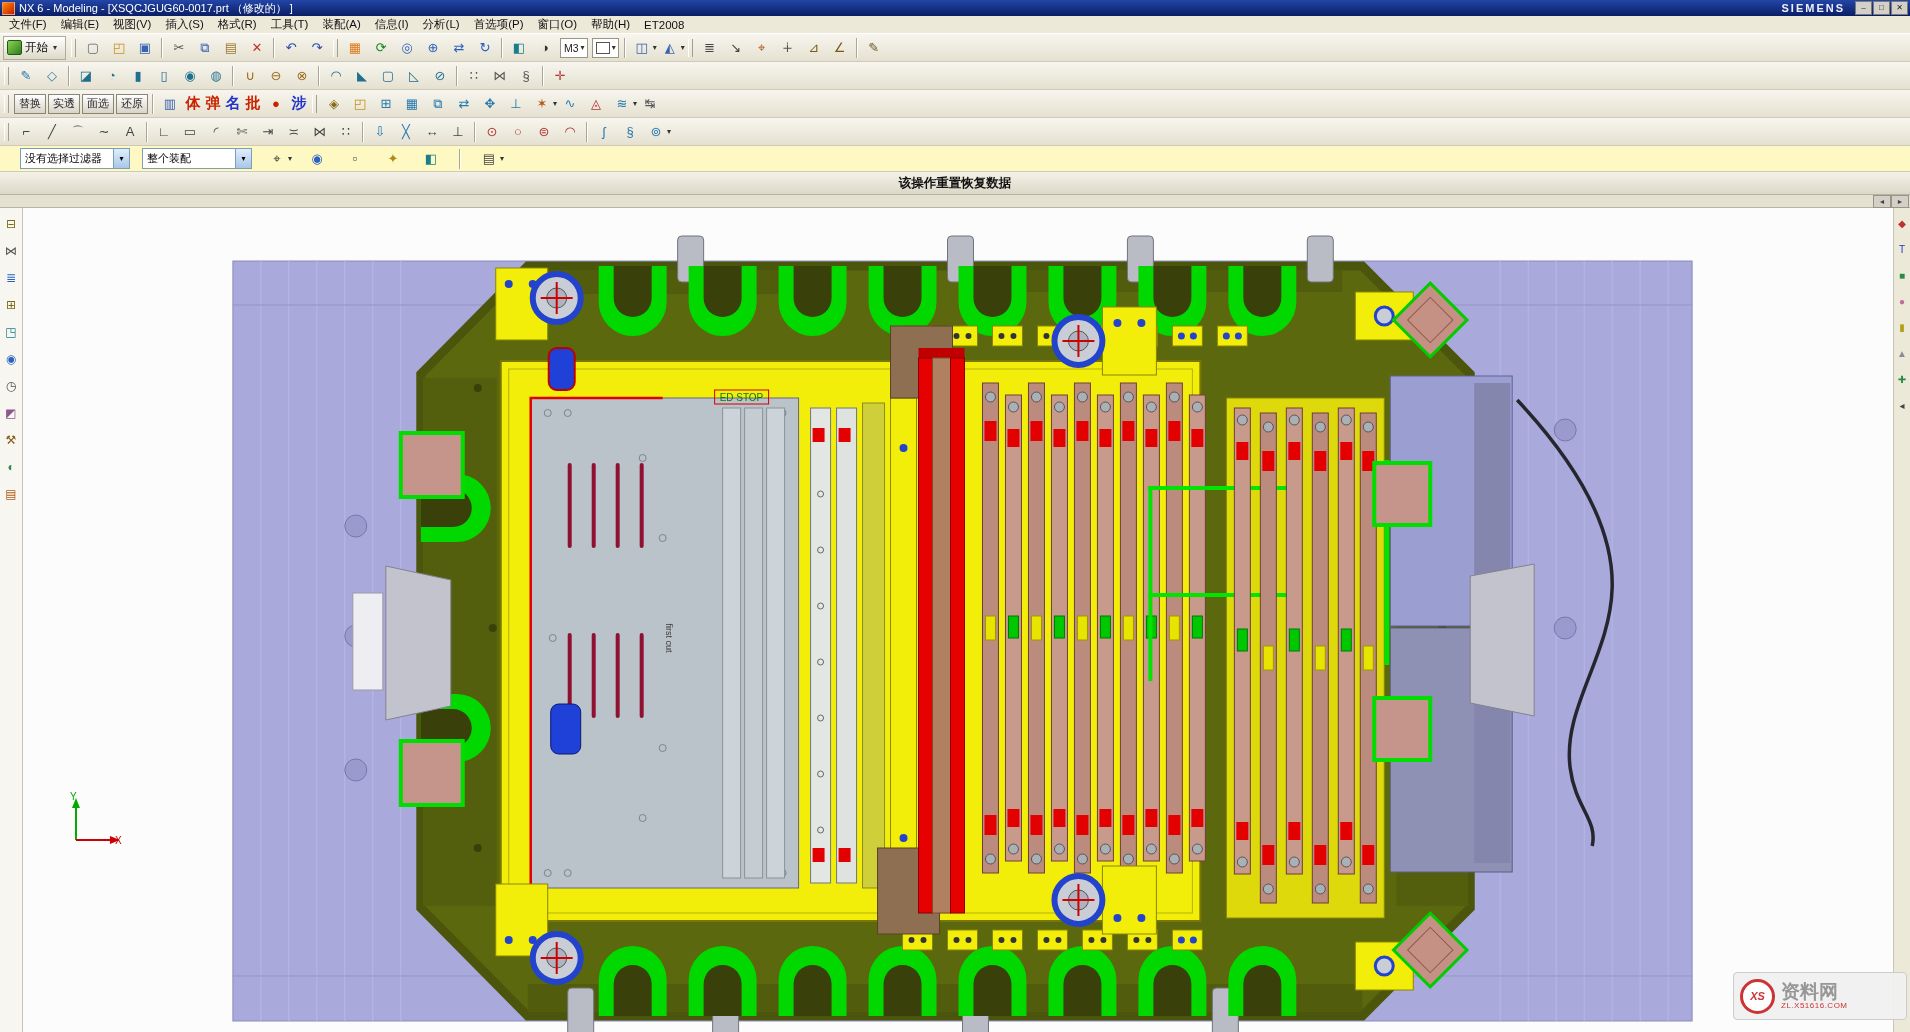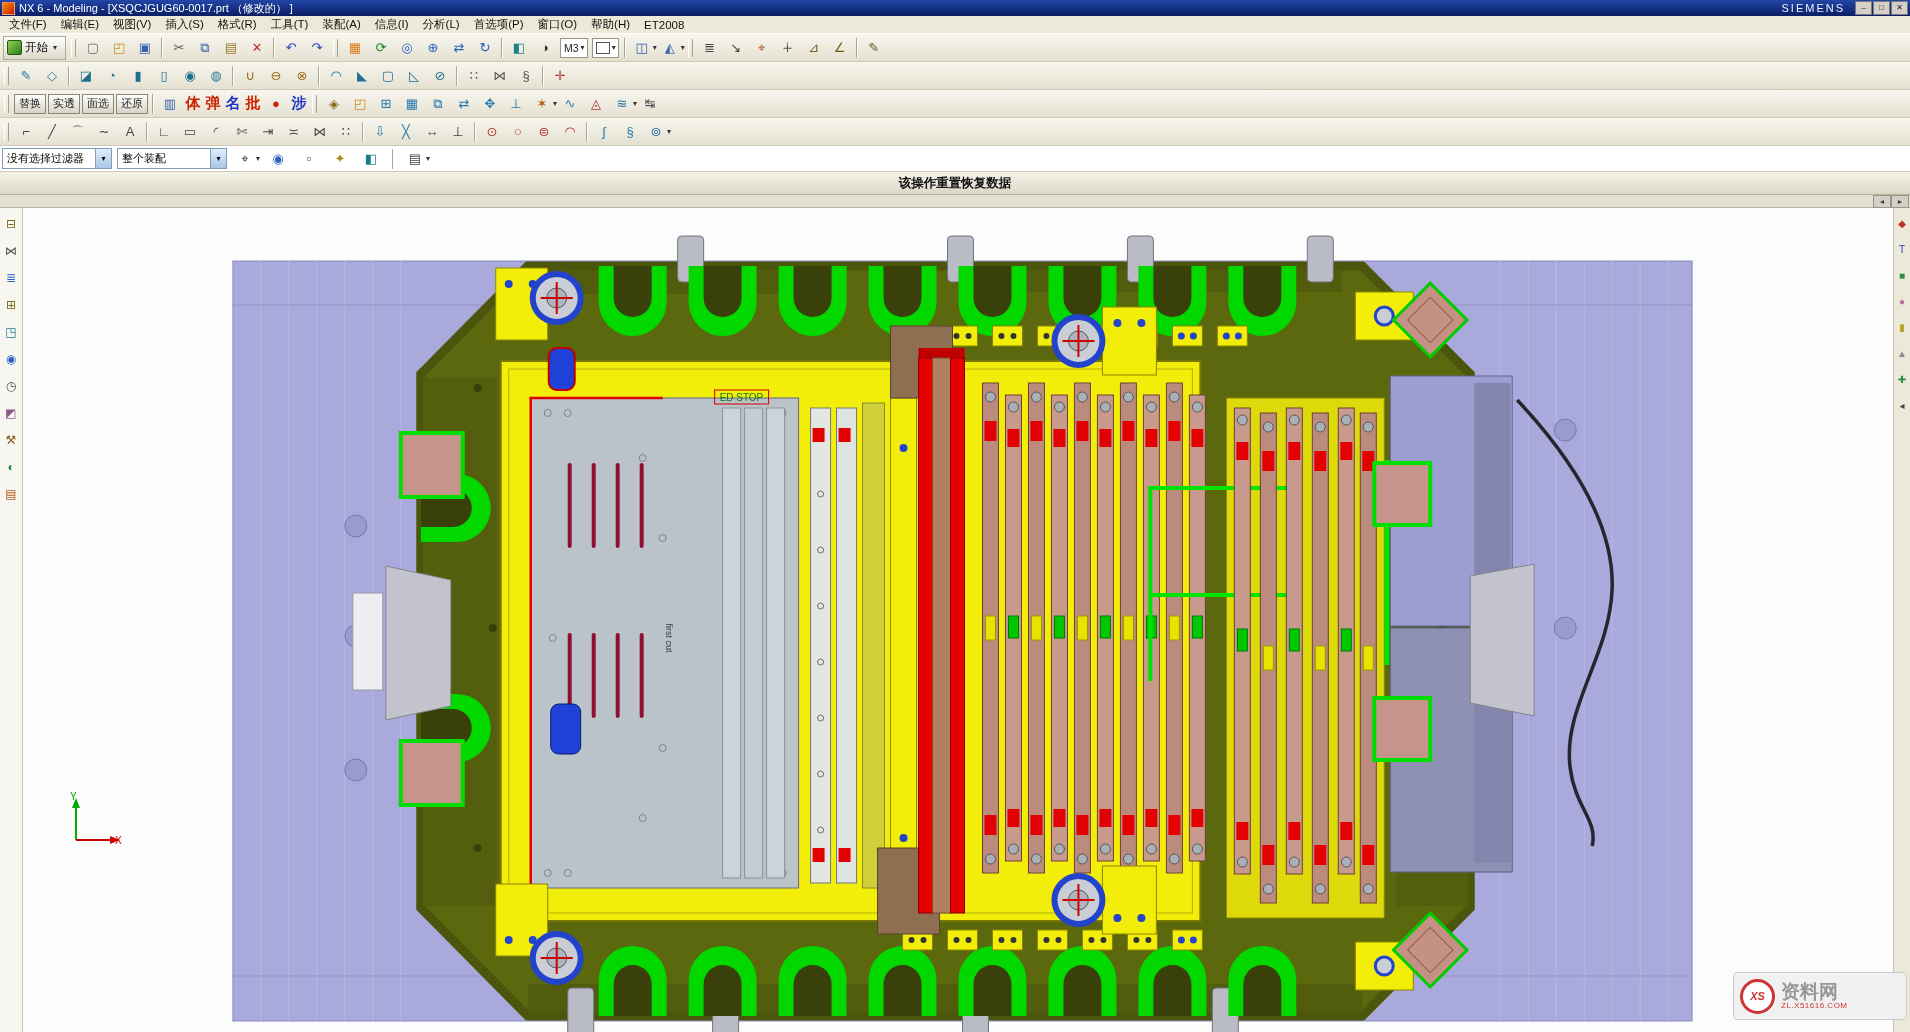--- a/index.html
+++ b/index.html
@@ -2,21 +2,21 @@
 <html><head>
 <meta charset="utf-8">
 <style>
   html,body{margin:0;padding:0;width:1910px;height:1032px;overflow:hidden;
     font-family:"Liberation Sans","DejaVu Sans",sans-serif;background:#ece9d8;}
   
   .titlebar{display:flex;align-items:center;height:16px;background:linear-gradient(180deg,#2246a8,#0a1e64);
     color:#fff;font-size:11px;padding:0 2px;gap:4px;}
   .app-icon{width:11px;height:11px;background:linear-gradient(135deg,#ff8a00,#c41e00);border:1px solid rgba(255,255,255,.4);flex:0 0 auto;}
   .title-text{white-space:nowrap;}
-  .brand{margin-left:auto;font-weight:normal;letter-spacing:2px;font-size:11px;color:#eef;padding-right:6px;}
+  .brand{margin-left:auto;font-weight:bold;letter-spacing:2px;font-size:11px;color:#eef;padding-right:6px;}
   .win-controls{display:flex;gap:1px;}
   .win-controls .tbtn{width:15px;height:12px;min-width:15px;font-size:8px;background:#d4d0c8;border:1px solid #7a7a7a;
     color:#222;display:flex;align-items:center;justify-content:center;margin:0;padding:0;}
   
   .menubar{height:17px;background:#ece9d8;display:flex;align-items:center;font-size:11.5px;
     border-bottom:1px solid #fff;padding-left:2px;}
   .menu-item{padding:1px 7px;color:#111;white-space:nowrap;}
   
   .trow{height:27px;background:linear-gradient(180deg,#f7f5ee,#e5e1d1);border-bottom:1px solid #cfcab8;
     display:flex;align-items:center;padding-left:1px;}
@@ -30,21 +30,21 @@
   .tdd{display:flex;align-items:center;height:18px;border:1px solid #9a9684;background:#fff;font-size:10.5px;
     padding-left:3px;margin:0 2px;color:#222;}
   .dda{font-size:8px;padding:0 2px;color:#333;}
   .sw{width:12px;height:10px;background:#fff;border:1px solid #555;display:inline-block;}
   .ddgrp{display:flex;align-items:center;}
   .dda2{font-size:8px;color:#333;margin-left:-2px;}
   .start-btn{display:flex;align-items:center;gap:3px;padding:1px 6px 1px 3px;margin:0 2px;border:1px solid #b0ac9a;
     background:linear-gradient(#fff,#ddd9c8);font-size:11.5px;height:20px;}
   .start-ico{width:13px;height:13px;background:linear-gradient(135deg,#8fd153,#2e7d1f);border:1px solid #1e5a12;border-radius:2px;}
   
-  .selbar{height:25px;background:#ffffff;display:flex;align-items:center;gap:5px;padding-left:2px;border-bottom:1px solid #cfcab8;}
+  .selbar{height:25px;background:#fef9c3;display:flex;align-items:center;gap:12px;padding-left:20px;border-bottom:1px solid #cfcab8;}
   .sel{display:flex;align-items:center;height:19px;border:1px solid #7f9db9;background:#fff;font-size:11px;}
   .sel-val{padding:0 4px;min-width:84px;white-space:nowrap;}
   .sel-arrow{width:15px;align-self:stretch;display:flex;align-items:center;justify-content:center;font-size:8px;
     background:linear-gradient(#dfeefc,#a9c6e8);border-left:1px solid #7f9db9;}
   
   .prompt-row{height:22px;background:linear-gradient(#f4f2e8,#dcd8c8);border-bottom:1px solid #b8b4a2;
     display:flex;align-items:center;justify-content:center;font-size:12.5px;font-weight:bold;color:#111;}
   .scrollstrip{height:12px;background:#e4e1d2;display:flex;align-items:center;justify-content:flex-end;
     border-bottom:1px solid #b8b4a2;padding-right:1px;}
   .scrollstrip .tbtn{width:16px;height:11px;min-width:16px;font-size:7px;background:#d4d0c8;border:1px solid #979385;margin:0;padding:0;}

